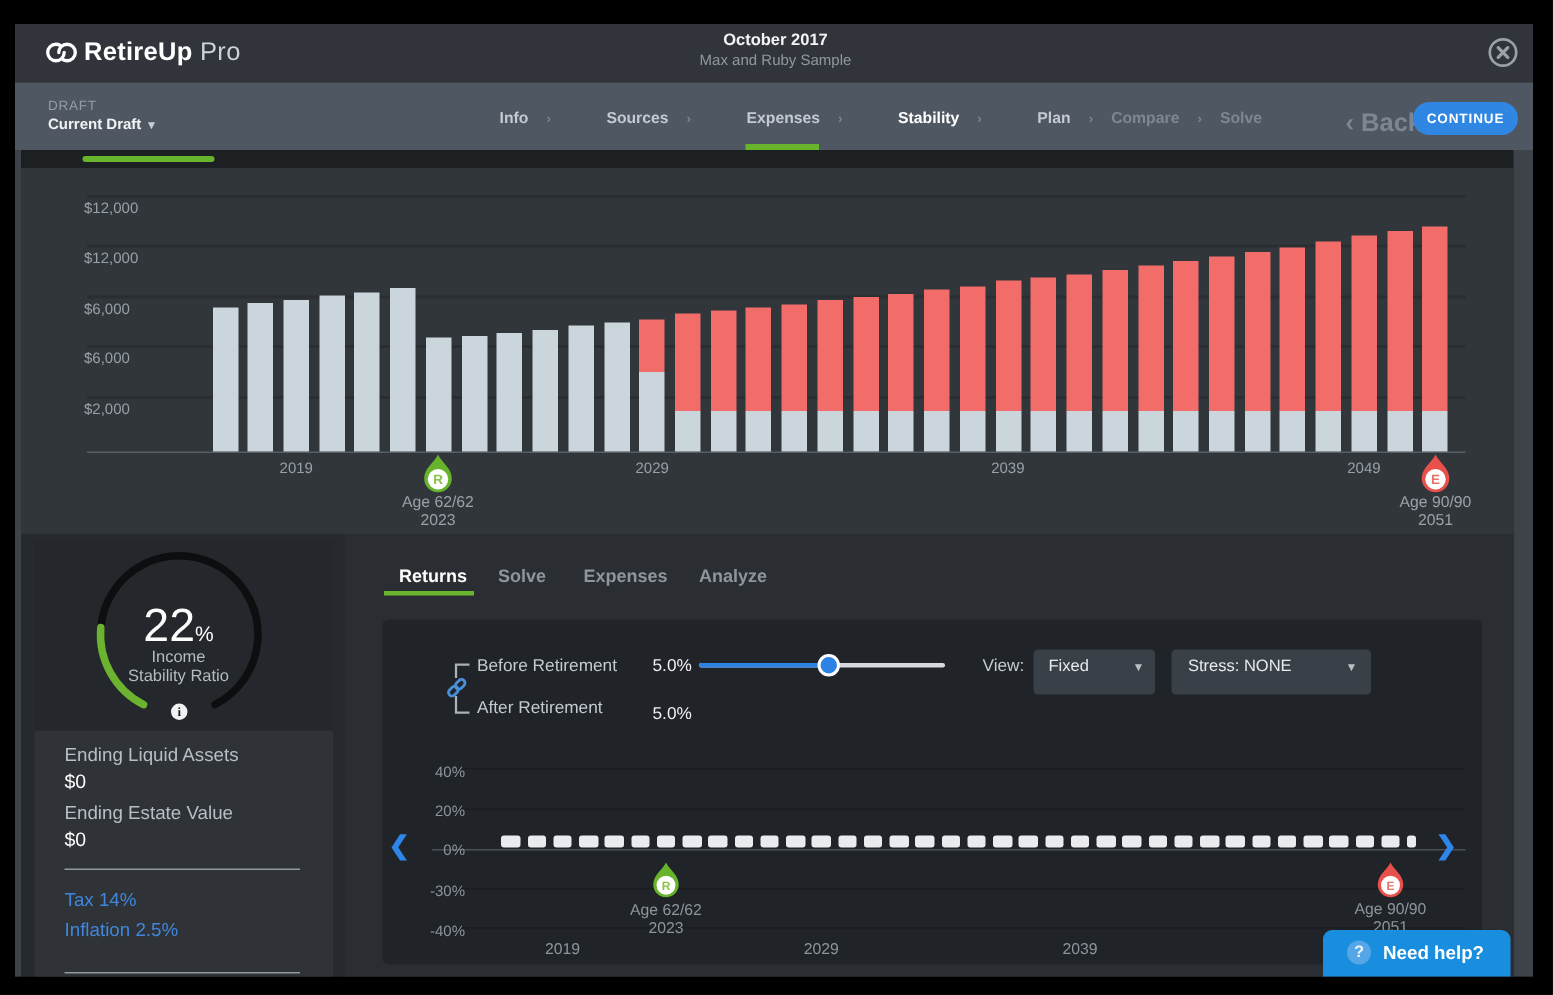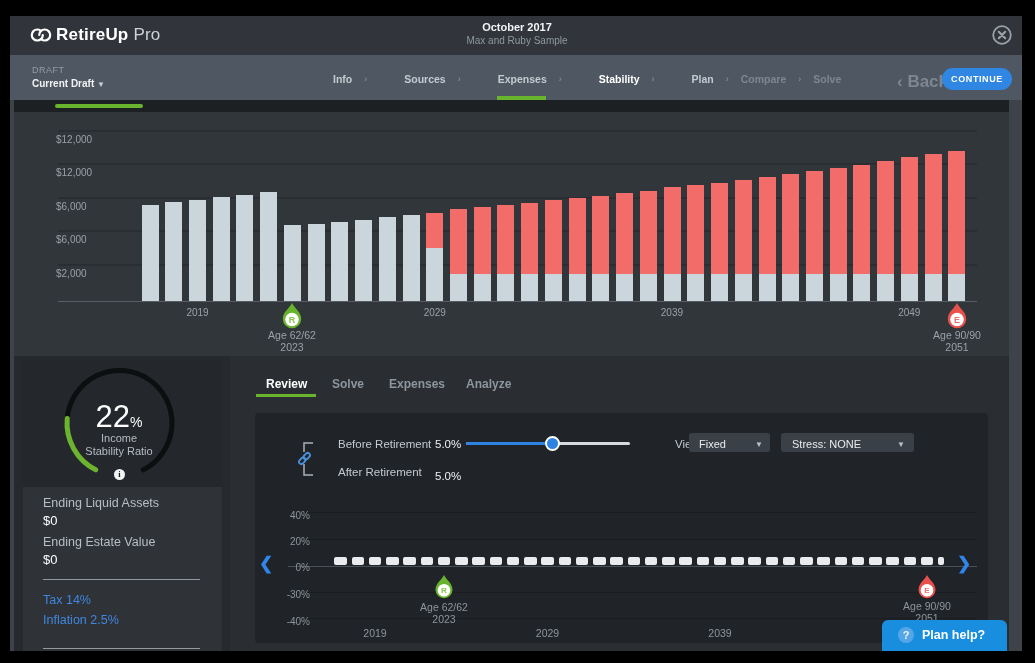--- a/index.html
+++ b/index.html
@@ -56,26 +56,26 @@
 .lhr { position:absolute; left:43px; width:157px; height:1px; background:#91989e; }
 .lblue { position:absolute; left:43px; font-size:12.5px; color:#3f86dc; }
 
 
 #rtabs { position:absolute; left:230px; top:356px; width:779px; height:295px; background:#2a2e33; }
 .tab { position:absolute; top:377px; font-size:12px; font-weight:bold; color:#8d959d; }
 #tab1 { color:#fdfdfd; }
 #tunder { position:absolute; left:256px; top:394px; width:60px; height:3px; background:#68b42c; }
 #ipanel { position:absolute; left:255px; top:413px; width:733px; height:230px; background:#202327; border-radius:4px; }
 .brk { position:absolute; }
-.ilab { position:absolute; font-size:11.5px; color:#c3cad0;margin-left:20px; }
+.ilab { position:absolute; font-size:11.5px; color:#c3cad0; }
 .ival { position:absolute; font-size:11.5px; color:#eef0f2; }
 #strack { position:absolute; left:466px; top:442px; width:164px; height:3px; background:#d6dade; border-radius:2px; }
 #sfill { position:absolute; left:466px; top:442px; width:86px; height:3px; background:#2e82e4; border-radius:2px; }
 #shandle { position:absolute; left:545px; top:436px; width:15px; height:15px; border-radius:50%; background:#2e82e4; border:2.5px solid #fff; }
-.dd { position:absolute; top:433px; height:19px; background:#394047; border-radius:3px; color:#e8ebee; font-size:11px; line-height:23px; }
+.dd { position:absolute; top:433px; height:30px; background:#394047; border-radius:3px; color:#e8ebee; font-size:11px; line-height:23px; }
 .dd .car { position:absolute; top:0px; color:#b9c0c6; font-size:8px; }
 
 .mgl { position:absolute; left:305px; width:672px; height:1px; background:#1a1d20; }
 .m0 { background:#4a5058; left:288px; width:689px; }
 .mylab { position:absolute; left:270px; width:40px; text-align:right; font-size:10px; color:#8d959c; }
 .sq { position:absolute; top:556.5px; height:8px; border-radius:2px; background:#e9ebee; }
 .mxlab { position:absolute; width:40px; text-align:center; font-size:10.5px; color:#8d959c; }
 .mklab2 { position:absolute; width:70px; text-align:center; font-size:10.5px; color:#8d959c; }
 .chev { position:absolute; font-size:17px; font-weight:bold; color:#2e86ea; }
 
@@ -228,21 +228,21 @@
 <div class="llab" style="top:496px">Ending Liquid Assets</div>
 <div class="lval" style="top:513px">$0</div>
 <div class="llab" style="top:535px">Ending Estate Value</div>
 <div class="lval" style="top:552px">$0</div>
 <div class="lhr" style="top:579px"></div>
 <div class="lblue" style="top:593px">Tax 14%</div>
 <div class="lblue" style="top:613px">Inflation 2.5%</div>
 <div class="lhr" style="top:648px"></div>
 
 <div id="rtabs"></div>
-<div id="tab1" class="tab" style="left:266px">Review</div>
+<div id="tab1" class="tab" style="left:266px">Returns</div>
 <div class="tab" style="left:332px">Solve</div>
 <div class="tab" style="left:389px">Expenses</div>
 <div class="tab" style="left:466px">Analyze</div>
 <div id="tunder"></div>
 <div id="ipanel"></div>
 
 <svg class="brk" style="left:298px;top:440px" width="18" height="38" viewBox="0 0 18 38">
  <path d="M6,12 L6,3 L15,3" fill="none" stroke="#aab1b8" stroke-width="1.5"></path>
  <path d="M6,24 L6,35 L15,35" fill="none" stroke="#aab1b8" stroke-width="1.5"></path>
  <g transform="translate(6.5,18.5) rotate(-45)" stroke="#4a90d9" stroke-width="1.9" fill="none">
@@ -323,15 +323,15 @@
 <div class="mklab2" style="left:409px;top:601px">Age 62/62</div>
 <div class="mklab2" style="left:409px;top:613px">2023</div>
 <div class="mklab2" style="left:892px;top:600px">Age 90/90</div>
 <div class="mklab2" style="left:892px;top:612px">2051</div>
 <div class="chev" style="left:259px;top:553px">❮</div>
 <div class="chev" style="left:957px;top:553px">❯</div>
 
 <div id="needhelp">
     <div style="position:relative;width:100%;height:100%;">
  <div id="nhq">?</div>
-      <div id="nht">Plan help?</div>
+      <div id="nht">Need help?</div>
     </div>
   </div>
 
 </body></html>

